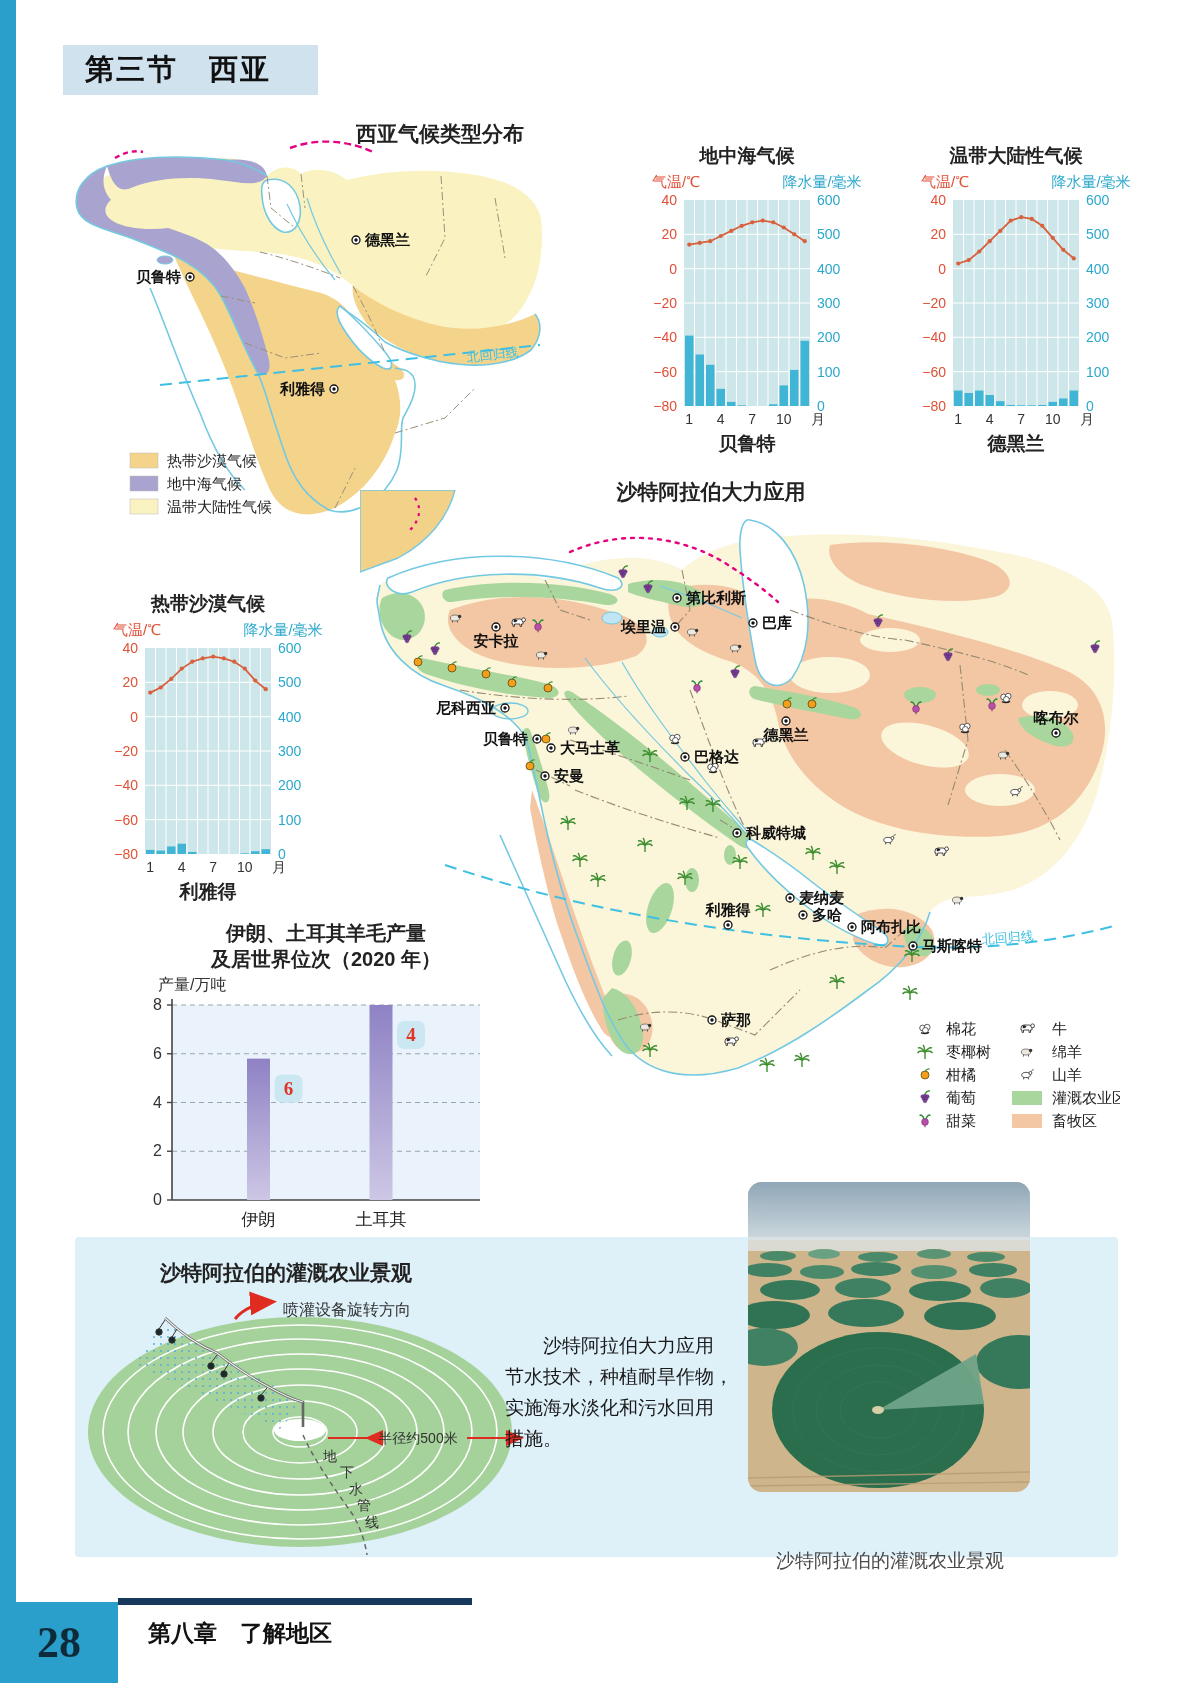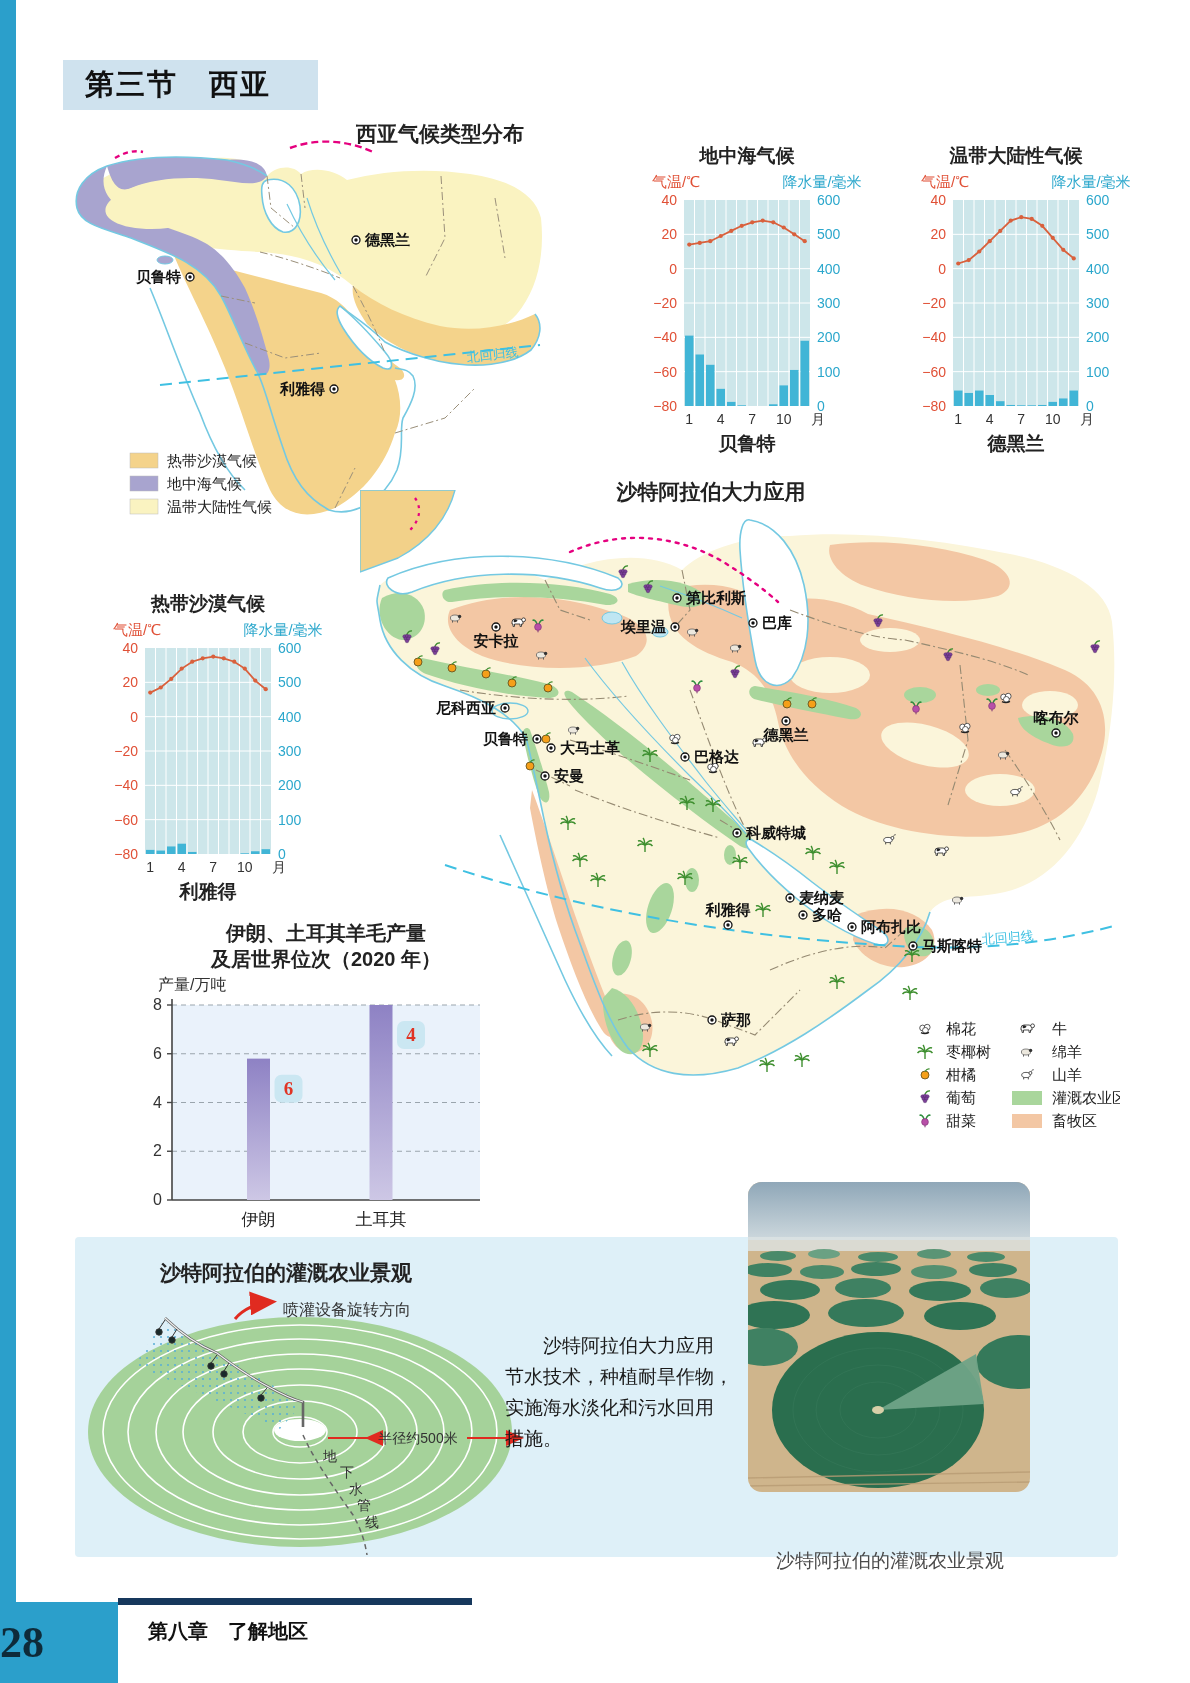--- a/index.html
+++ b/index.html
@@ -1,36 +1,36 @@
 <!DOCTYPE html>
 <html><head>
 <meta charset="utf-8">
 <style>
   html,body{margin:0;padding:0;background:#fff;}
   .page{position:relative;width:1190px;height:1683px;background:#fff;overflow:hidden;
         font-family:"Liberation Sans",sans-serif;color:#1a1a1a;}
   .abs{position:absolute;}
   .left-strip{left:0;top:0;width:16px;height:1683px;background:#2b9fcb;}
-  .banner{left:63px;top:60px;width:255px;height:50px;background:#cfe2ee;
+  .banner{left:63px;top:45px;width:255px;height:50px;background:#cfe2ee;
           display:flex;align-items:center;padding-left:22px;box-sizing:border-box;}
   .banner-text{font-size:29px;font-weight:bold;letter-spacing:2px;color:#111;}
   .map-title{font-size:21px;font-weight:bold;text-align:center;color:#222;}
   #cmap-title{left:330px;top:120px;width:220px;}
   #amap-title{left:596px;top:478px;width:230px;}
   .panel{left:75px;top:1237px;width:1043px;height:320px;background:#def0f8;border-radius:4px;}
   .panel-title{left:160px;top:1259px;width:380px;font-size:21px;font-weight:bold;color:#222;}
   .para{left:505px;top:1330px;width:240px;font-family:"Liberation Serif",serif;
         font-size:19px;line-height:31px;color:#1b1b1b;white-space:pre-line;}
   .photo{left:748px;top:1182px;width:282px;height:310px;border-radius:14px;overflow:hidden;}
   .photo-caption{left:755px;top:1548px;width:270px;text-align:center;font-size:19px;color:#4a4a4a;}
   .footer-box{left:0;top:1602px;width:118px;height:81px;background:#2b9fcb;
-              display:flex;align-items:center;}
+              display:flex;align-items:center;justify-content:center;}
   .page-num{font-family:"Liberation Serif",serif;font-weight:bold;font-size:44px;color:#0e2b3a;}
   .footer-bar{left:118px;top:1598px;width:354px;height:7px;background:#16385c;}
-  .footer-text{left:148px;top:1618px;width:320px;font-size:20px;font-weight:bold;color:#111;}
+  .footer-text{left:148px;top:1618px;width:320px;font-size:23px;font-weight:bold;color:#111;}
   svg text{font-family:"Liberation Sans",sans-serif;}
   .c-title{font-size:19px;font-weight:bold;fill:#222;}
   .c-temp{font-size:15px;fill:#e05036;}
   .c-prec{font-size:15px;fill:#2ba7cc;}
   .c-ttick{font-size:14px;fill:#e05036;}
   .c-ptick{font-size:14px;fill:#2ba7cc;}
   .c-mtick{font-size:14px;fill:#333;}
   .c-station{font-size:19px;font-weight:bold;fill:#222;}
   .city-label{font-size:15px;font-weight:bold;fill:#111;}
   .lg-label{font-size:15px;fill:#222;}

